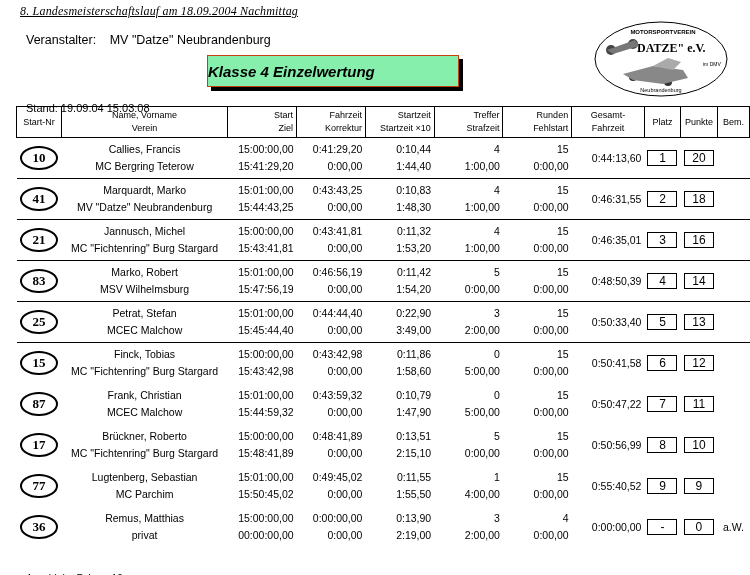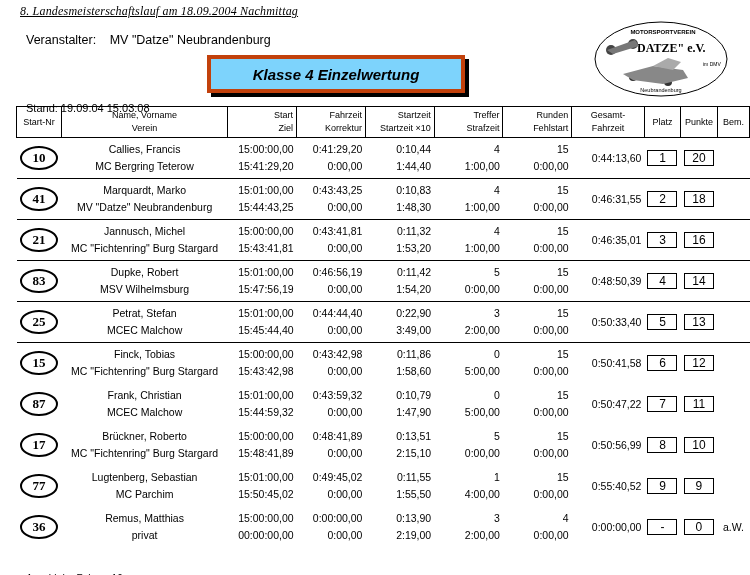--- a/index.html
+++ b/index.html
@@ -4,22 +4,22 @@
   <style>
     html, body { margin: 0; padding: 0; background: #ffffff; }
     body { width: 750px; height: 575px; position: relative; overflow: hidden;
            font-family: "Liberation Sans", sans-serif; color: #000; }
     .title { position: absolute; left: 20px; top: 4px; font-size: 12px; font-style: italic;
              text-decoration: underline; letter-spacing: 0.2px; font-family: Liberation Serif, serif; }
     .organizer { position: absolute; left: 26px; top: 33px; font-size: 12.5px; }
     .organizer .lbl { margin-right: 10px; }
     .stand { position: absolute; left: 26px; top: 66px; font-size: 11px; margin-top: 36px; }
     .class-box { position: absolute; left: 207px; top: 55px; width: 250px; height: 30px;
-                 border: 4px solid #c2410c; box-shadow: 4px 4px 0 #000; background: #7dd3fc;
-                 display: flex; align-items: center; justify-content: center;
+                 border: 1px solid #c2410c; box-shadow: 4px 4px 0 #000; background: #86efac;
+                 display: flex; align-items: center; 
                  font-size: 15px; font-weight: bold; font-style: italic; }
     .logo { position: absolute; left: 593px; top: 20px; width: 136px; height: 78px; }
     table.results { position: absolute; left: 16px; top: 106px; border-collapse: collapse;
                     font-size: 10.5px; }
     table.results th { border: 1px solid #000; font-weight: normal; font-size: 9px;
                        height: 30px; padding: 0 3px; line-height: 13px; }
     table.results td { padding: 0 3px; height: 40px; vertical-align: middle; }
     tr.row td { border-bottom: 1px solid #000; }
     tr.row.nl td { border-bottom: 1px solid transparent; }
     .two { line-height: 17px; margin-top: 23px; }
@@ -121,21 +121,21 @@
         <td class="r two"><span>15</span><br><span>0:00,00</span></td>
         <td class="r"><span>0:46:35,01</span></td>
         <td class="c"><span class="box">3</span></td>
         <td class="c"><span class="box">16</span></td>
         <td class="l"><span></span></td>
       </tr>
       <tr class="row">
         <td class="c">
           <div class="num-oval">83</div>
         </td>
-        <td class="l two"><span>Dupke, Robert</span><br><span>MSV Wilhelmsburg</span></td>
+        <td class="l two"><span>Marko, Robert</span><br><span>MSV Wilhelmsburg</span></td>
         <td class="r two"><span>15:01:00,00</span><br><span>15:47:56,19</span></td>
         <td class="r two"><span>0:46:56,19</span><br><span>0:00,00</span></td>
         <td class="r two"><span>0:11,42</span><br><span>1:54,20</span></td>
         <td class="r two"><span>5</span><br><span>0:00,00</span></td>
         <td class="r two"><span>15</span><br><span>0:00,00</span></td>
         <td class="r"><span>0:48:50,39</span></td>
         <td class="c"><span class="box">4</span></td>
         <td class="c"><span class="box">14</span></td>
         <td class="l"><span></span></td>
       </tr>

